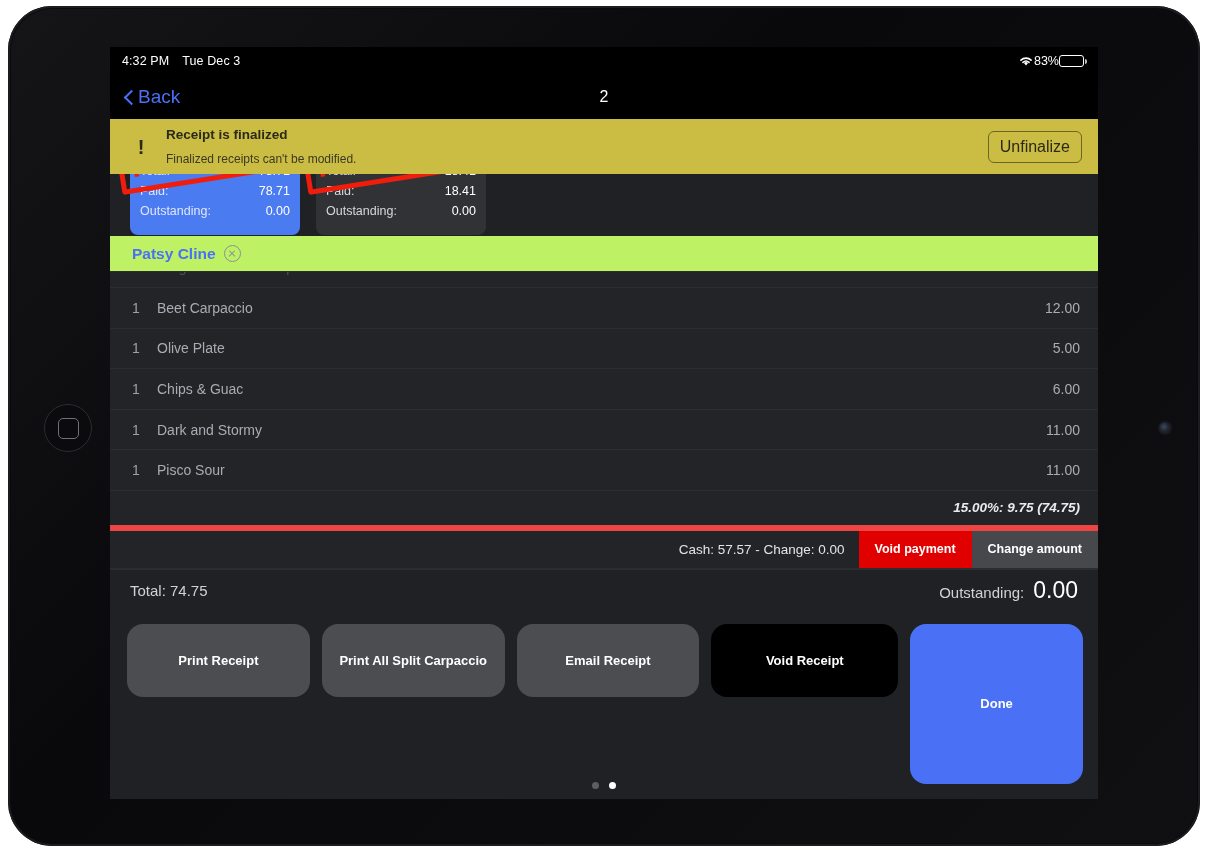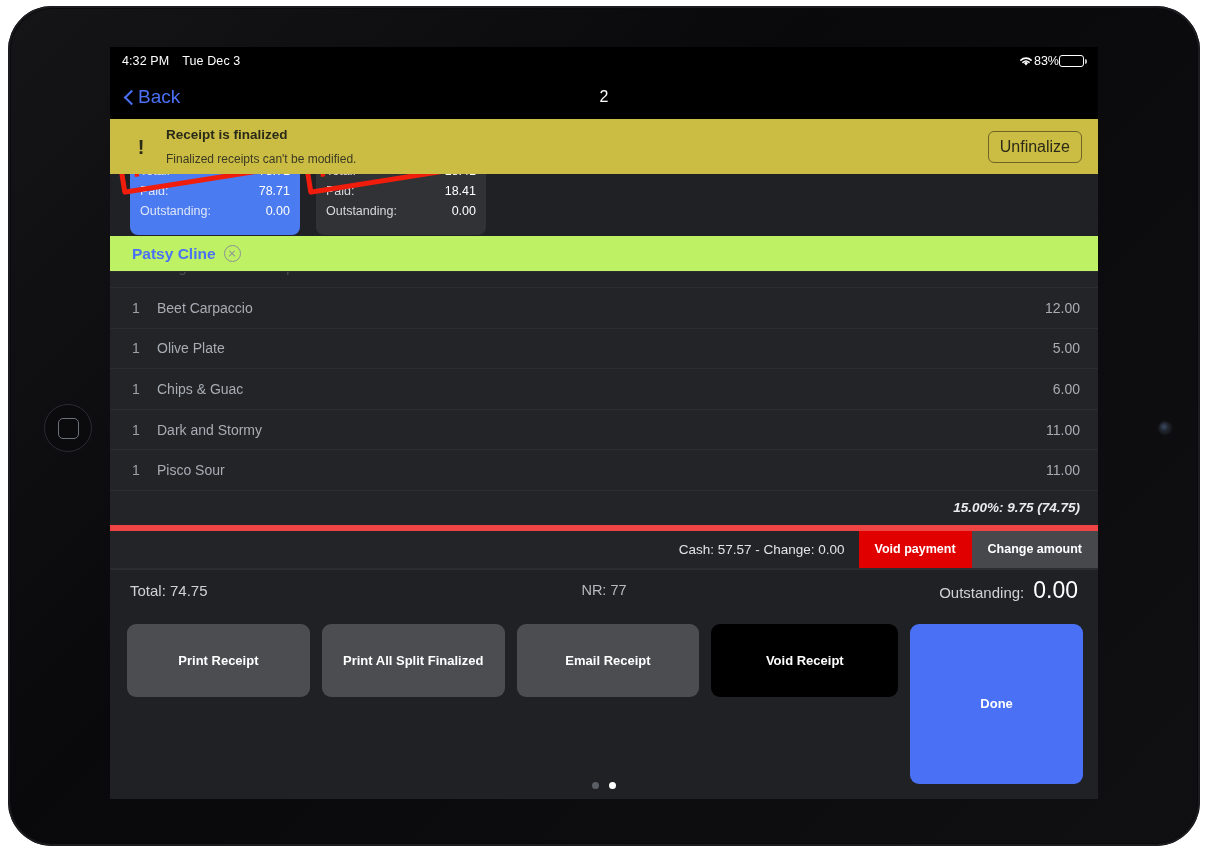--- a/index.html
+++ b/index.html
@@ -368,21 +368,21 @@
     background: #1f2125;
     padding: 13px 15px 0 17px;
   }
   .action-grid {
     display: flex;
     gap: 12px;
     align-items: flex-start;
   }
   .abtn {
     height: 73px;
-    border-radius: 9px;
+    border-radius: 16px;
     display: flex; align-items: center; justify-content: center;
     color: #ffffff;
     font-size: 13px;
     font-weight: 700;
     cursor: pointer;
     text-align: center;
     padding: 0 8px;
   }
   .abtn.grey { background: #4b4d51; width: 183px; }
   .abtn.black { background: #000000; width: 187px; }
@@ -527,31 +527,30 @@
 
       <div class="pay-row">
         <span class="pay-text">Cash: 57.57  - Change: 0.00</span>
         <span class="pay-btn void">Void payment</span>
         <span class="pay-btn change">Change amount</span>
       </div>
     </div>
 
     <div class="totals">
       <span class="tot-left">Total: 74.75</span>
-      <span class="tot-mid">NR: 77</span>
       <span class="tot-right">
         <span class="lbl">Outstanding:</span>
         <span class="val">0.00</span>
       </span>
     </div>
 
     <div class="actions">
       <div class="action-grid">
         <div class="abtn grey">Print Receipt</div>
-        <div class="abtn grey">Print All Split Finalized</div>
+        <div class="abtn grey">Print All Split Carpaccio</div>
         <div class="abtn grey">Email Receipt</div>
         <div class="abtn black">Void Receipt</div>
         <div class="abtn done">Done</div>
       </div>
       <div class="dots">
         <span class="dot"></span>
         <span class="dot active"></span>
       </div>
     </div>
 

